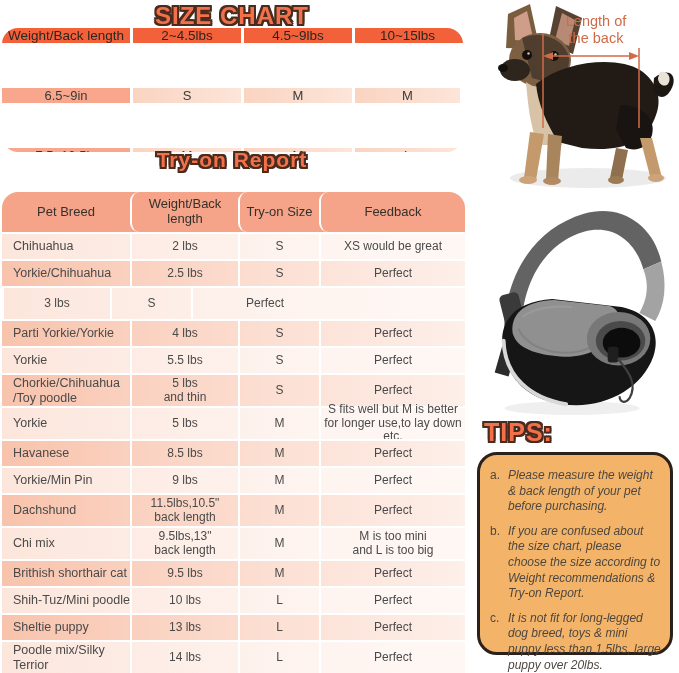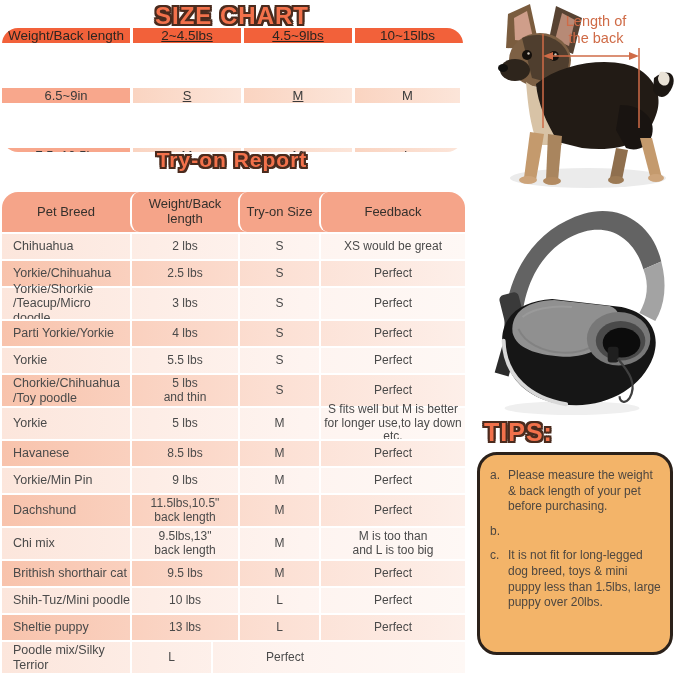--- a/index.html
+++ b/index.html
@@ -23,21 +23,21 @@
     border-radius:16px; overflow:hidden; display:flex; flex-direction:column;
   }
   #size-chart .hrow { display:flex; height:41px; background:#f2613a; }
   #size-chart .row  { display:flex; flex:1; border-top:3px solid #fff;margin-top:42px; }
   .sc-cell {
     display:flex; align-items:center; justify-content:center; text-align:center;
     font-size:13px; color:#3a3a3a;
   }
   #size-chart .hrow .sc-cell { color:#2d2520; font-size:13.5px; }
   .sc-c0 { width:128px; }
-  .sc-c1, .sc-c2 { width:111px; border-left:3px solid #fff;text-decoration:underline; }
+  .sc-c1, .sc-c2 { width:111px; border-left:3px solid #fff; }
   .sc-c3 { width:108px; border-left:3px solid #fff; }
   #size-chart .row .sc-c0 { background:#f8a78c; }
   #size-chart .row .sc-c1, #size-chart .row .sc-c2, #size-chart .row .sc-c3 {
     background:linear-gradient(90deg,#fad4c1,#fce5d9);
   }
 
   
   #tryon-table {
     position:absolute; left:2px; top:192px; width:463px; height:481px;
     border-radius:16px 16px 0 0; overflow:hidden; display:flex; flex-direction:column;
@@ -66,21 +66,21 @@
   .caption-text { font-family:"Liberation Sans", sans-serif; font-size:14.5px; fill:#cf6b47; }
 
   
   #tips-box {
     position:absolute; left:477px; top:452px; width:196px; height:203px;
     background:#f3b469; border:3px solid #2b211a; border-radius:20px;
     padding:13px 8px 6px 10px;
   }
   .tip-item { display:flex; margin-bottom:9px; font-size:12px; line-height:1.3; color:#4e4740; }
   .tip-marker { width:18px; flex:none; }
-  .tip-text { flex:1; }
+  .tip-text { flex:1;font-style:italic; }
 </style>
 </head>
 <body>
 
 <div id="stage">
 
   <div id="size-chart-title" class="bubble-title">SIZE CHART</div>
 
   <div id="size-chart">
       <div class="hrow">
@@ -124,22 +124,20 @@
         <div class="tr-cell tr-c2">S</div>
         <div class="tr-cell tr-c3">XS would be great</div>
       </div>
       <div class="row single alt">
         <div class="tr-cell tr-c0">Yorkie/Chihuahua</div>
         <div class="tr-cell tr-c1">2.5 lbs</div>
         <div class="tr-cell tr-c2">S</div>
         <div class="tr-cell tr-c3">Perfect</div>
       </div>
       <div class="row tall base">
-        <div class="tr-cell tr-c0">Yorkie/Shorkie
-/Teacup/Micro doodle</div>
         <div class="tr-cell tr-c1">3 lbs</div>
         <div class="tr-cell tr-c2">S</div>
         <div class="tr-cell tr-c3">Perfect</div>
       </div>
       <div class="row single alt">
         <div class="tr-cell tr-c0">Parti Yorkie/Yorkie</div>
         <div class="tr-cell tr-c1">4 lbs</div>
         <div class="tr-cell tr-c2">S</div>
         <div class="tr-cell tr-c3">Perfect</div>
       </div>
@@ -181,21 +179,21 @@
         <div class="tr-cell tr-c1">11.5lbs,10.5"
 back length</div>
         <div class="tr-cell tr-c2">M</div>
         <div class="tr-cell tr-c3">Perfect</div>
       </div>
       <div class="row tall base">
         <div class="tr-cell tr-c0">Chi mix</div>
         <div class="tr-cell tr-c1">9.5lbs,13"
 back length</div>
         <div class="tr-cell tr-c2">M</div>
-        <div class="tr-cell tr-c3">M is too than
+        <div class="tr-cell tr-c3">M is too mini
 and L is too big</div>
       </div>
       <div class="row single alt">
         <div class="tr-cell tr-c0">Brithish shorthair cat</div>
         <div class="tr-cell tr-c1">9.5 lbs</div>
         <div class="tr-cell tr-c2">M</div>
         <div class="tr-cell tr-c3">Perfect</div>
       </div>
       <div class="row single base">
         <div class="tr-cell tr-c0">Shih-Tuz/Mini poodle</div>
@@ -205,20 +203,21 @@
       </div>
       <div class="row single alt">
         <div class="tr-cell tr-c0">Sheltie puppy</div>
         <div class="tr-cell tr-c1">13 lbs</div>
         <div class="tr-cell tr-c2">L</div>
         <div class="tr-cell tr-c3">Perfect</div>
       </div>
       <div class="row tall base">
         <div class="tr-cell tr-c0">Poodle mix/Silky
 Terrior</div>
+        <div class="tr-cell tr-c1">14 lbs</div>
         <div class="tr-cell tr-c2">L</div>
         <div class="tr-cell tr-c3">Perfect</div>
       </div>
     </div>
 
   <div id="dog-figure">
     <svg viewBox="0 0 209 196">
       <ellipse cx="118" cy="178" rx="78" ry="10" fill="#ebebeb"></ellipse>
 
       <path d="M38,14 L60,4 L70,50 L36,48 Z" fill="#7a5c3e"></path>
@@ -294,20 +293,21 @@
 
   <div id="tips-title" class="bubble-title">TIPS:</div>
 
   <div id="tips-box">
       <div class="tip-item">
         <div class="tip-marker">a.</div>
         <div class="tip-text">Please measure the weight &amp; back length of your pet before purchasing.</div>
       </div>
       <div class="tip-item">
         <div class="tip-marker">b.</div>
+        <div class="tip-text">If you are confused about the size chart, please choose the size according to Weight recommendations &amp; Try-on Report.</div>
       </div>
       <div class="tip-item">
         <div class="tip-marker">c.</div>
         <div class="tip-text">It is not fit for long-legged dog breed, toys &amp; mini puppy less than 1.5lbs, large puppy over 20lbs.</div>
       </div>
     </div>
 
 </div>
 
 </body></html>

